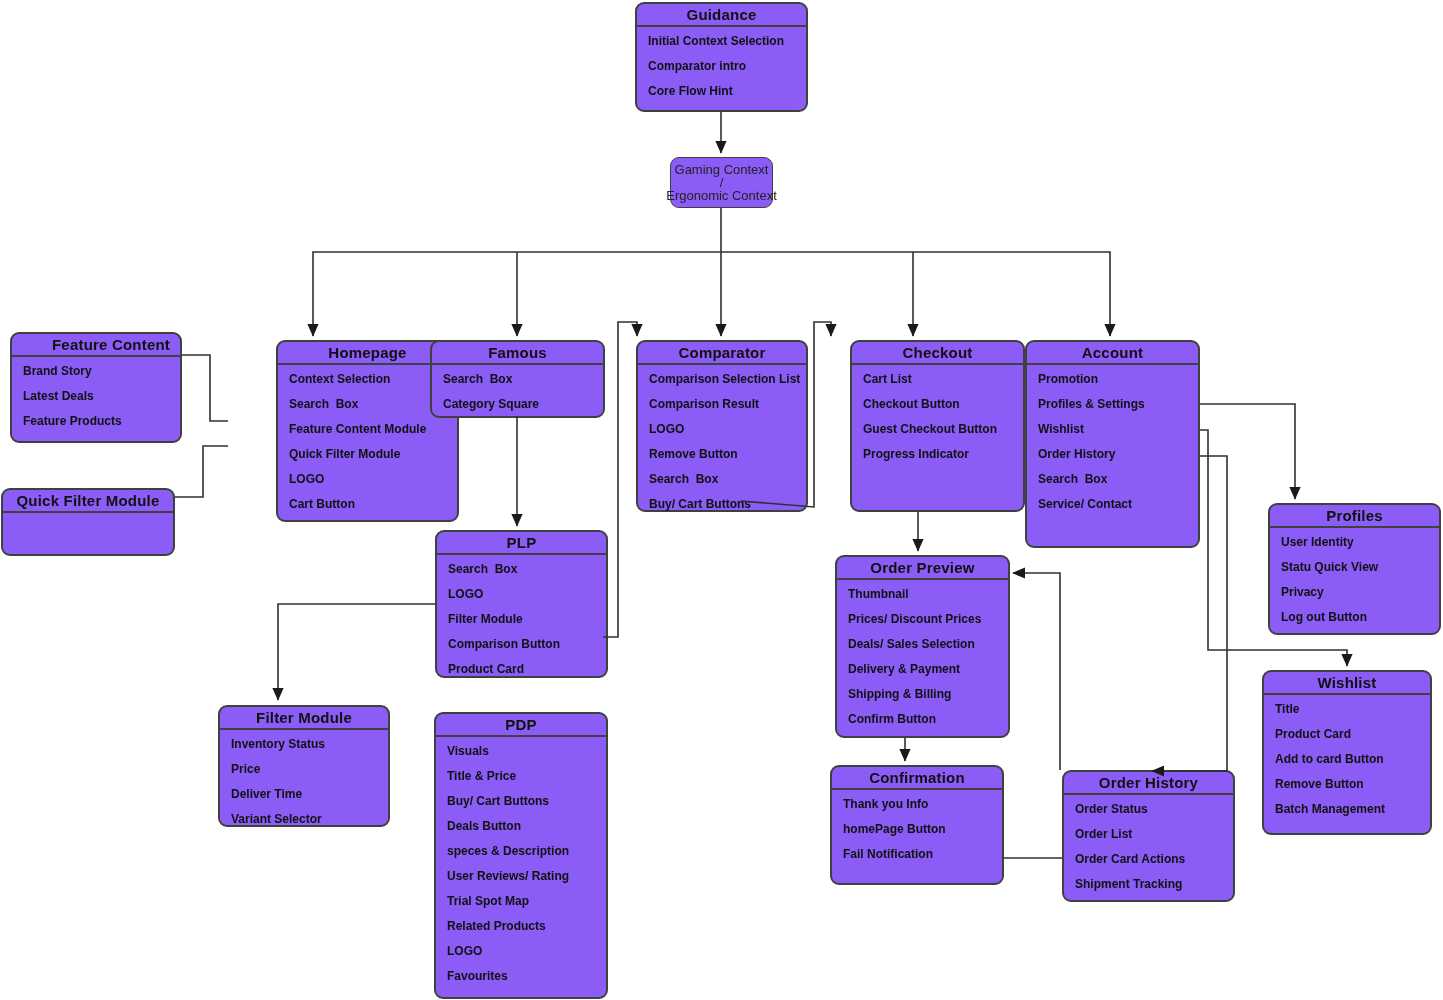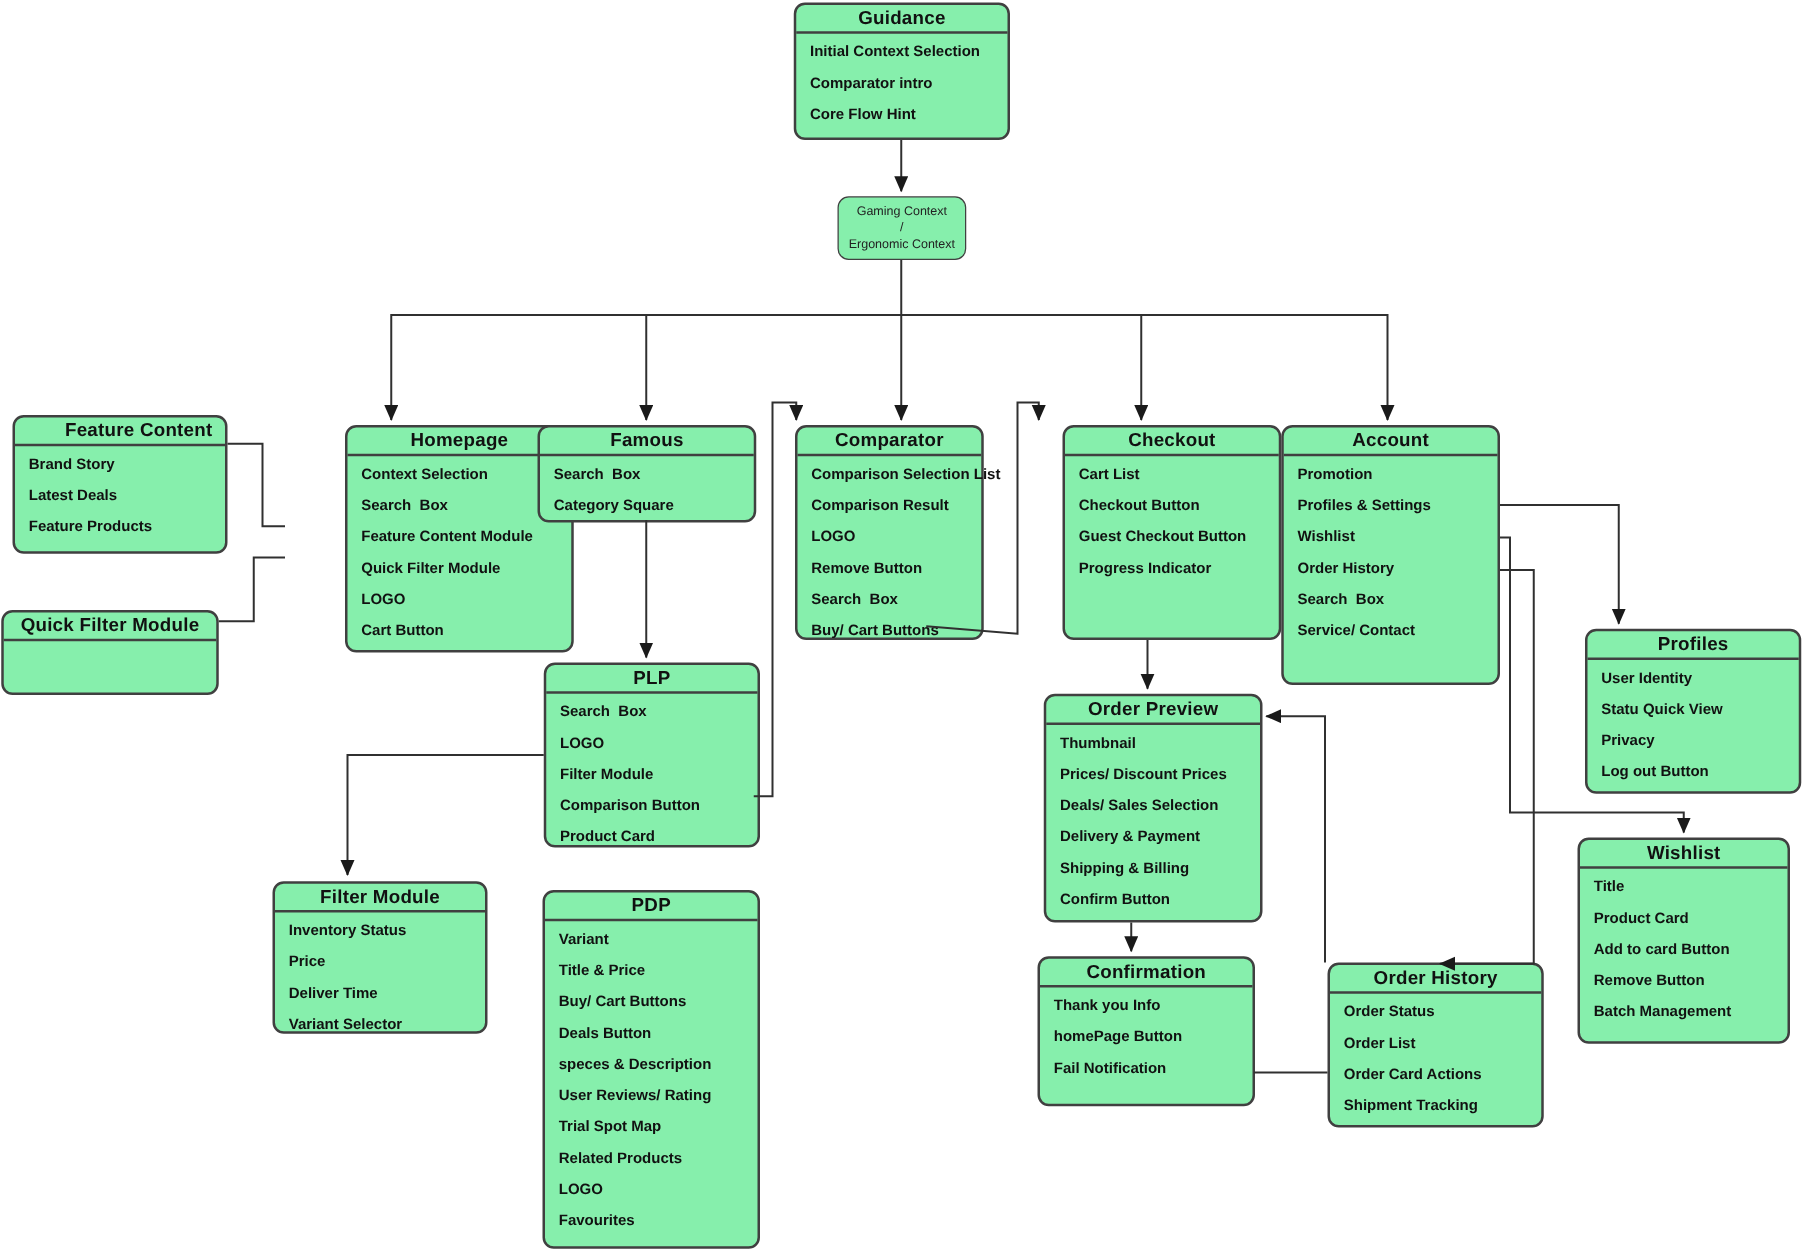--- a/index.html
+++ b/index.html
@@ -6,21 +6,21 @@
   #stage{
     position:relative;
     width:1443px;height:1000px;
     background:#ffffff;
     font-family:"Liberation Sans", sans-serif;
     color:#111111;
     overflow:hidden;
   }
   .node{
     position:absolute;
-    background:#86efac;
+    background:#8b5cf6;
     border:2px solid #404040;
     border-radius:9px;
     box-sizing:border-box;
     z-index:2;
   }
   .node .hdr{
     height:21px;
     border-bottom:2px solid #404040;
     display:flex;align-items:center;justify-content:center;
     font-weight:700;
@@ -38,21 +38,21 @@
     white-space:pre;
   }
   .node.compact .item{height:22px;line-height:22px;}
   .node.label{
     border-width:1.5px;
     display:flex;align-items:center;justify-content:center;
     z-index:2;
   }
   .label-text{
     text-align:center;
-    font-size:10px;
+    font-size:13px;
     font-weight:400;
     color:#222222;
     line-height:13px;
     white-space:pre;
   }
   #connector-layer{
     position:absolute;left:0;top:0;
     width:1443px;height:1000px;
     z-index:3;
     pointer-events:none;
@@ -96,21 +96,21 @@
     <div class="node compact" style="left: 1px; top: 488px; width: 174px; height: 68px; border-color: rgb(64, 64, 64);">
       <div class="hdr" style="border-color: rgb(64, 64, 64);">Quick Filter Module</div>
     </div>
     <div class="node" style="left: 430px; top: 340px; width: 175px; height: 78px; border-color: rgb(64, 64, 64);">
       <div class="hdr" style="border-color: rgb(64, 64, 64);">Famous</div>
       <div class="items">
         <div class="item">Search  Box</div>
         <div class="item">Category Square</div>
       </div>
     </div>
-    <div class="node" style="left: 636px; top: 340px; width: 151px; height: 172px; border-color: rgb(64, 64, 64);">
+    <div class="node" style="left: 636px; top: 340px; width: 172px; height: 172px; border-color: rgb(64, 64, 64);">
       <div class="hdr" style="border-color: rgb(64, 64, 64);">Comparator</div>
       <div class="items">
         <div class="item">Comparison Selection List</div>
         <div class="item">Comparison Result</div>
         <div class="item">LOGO</div>
         <div class="item">Remove Button</div>
         <div class="item">Search  Box</div>
         <div class="item">Buy/ Cart Buttons</div>
       </div>
     </div>
@@ -149,21 +149,21 @@
       <div class="items">
         <div class="item">Inventory Status</div>
         <div class="item">Price</div>
         <div class="item">Deliver Time</div>
         <div class="item">Variant Selector</div>
       </div>
     </div>
     <div class="node" style="left: 434px; top: 712px; width: 174px; height: 287px; border-color: rgb(64, 64, 64);">
       <div class="hdr" style="border-color: rgb(64, 64, 64);">PDP</div>
       <div class="items">
-        <div class="item">Variant</div>
+        <div class="item">Visuals</div>
         <div class="item">Title &amp; Price</div>
         <div class="item">Buy/ Cart Buttons</div>
         <div class="item">Deals Button</div>
         <div class="item">speces &amp; Description</div>
         <div class="item">User Reviews/ Rating</div>
         <div class="item">Trial Spot Map</div>
         <div class="item">Related Products</div>
         <div class="item">LOGO</div>
         <div class="item">Favourites</div>
       </div>

